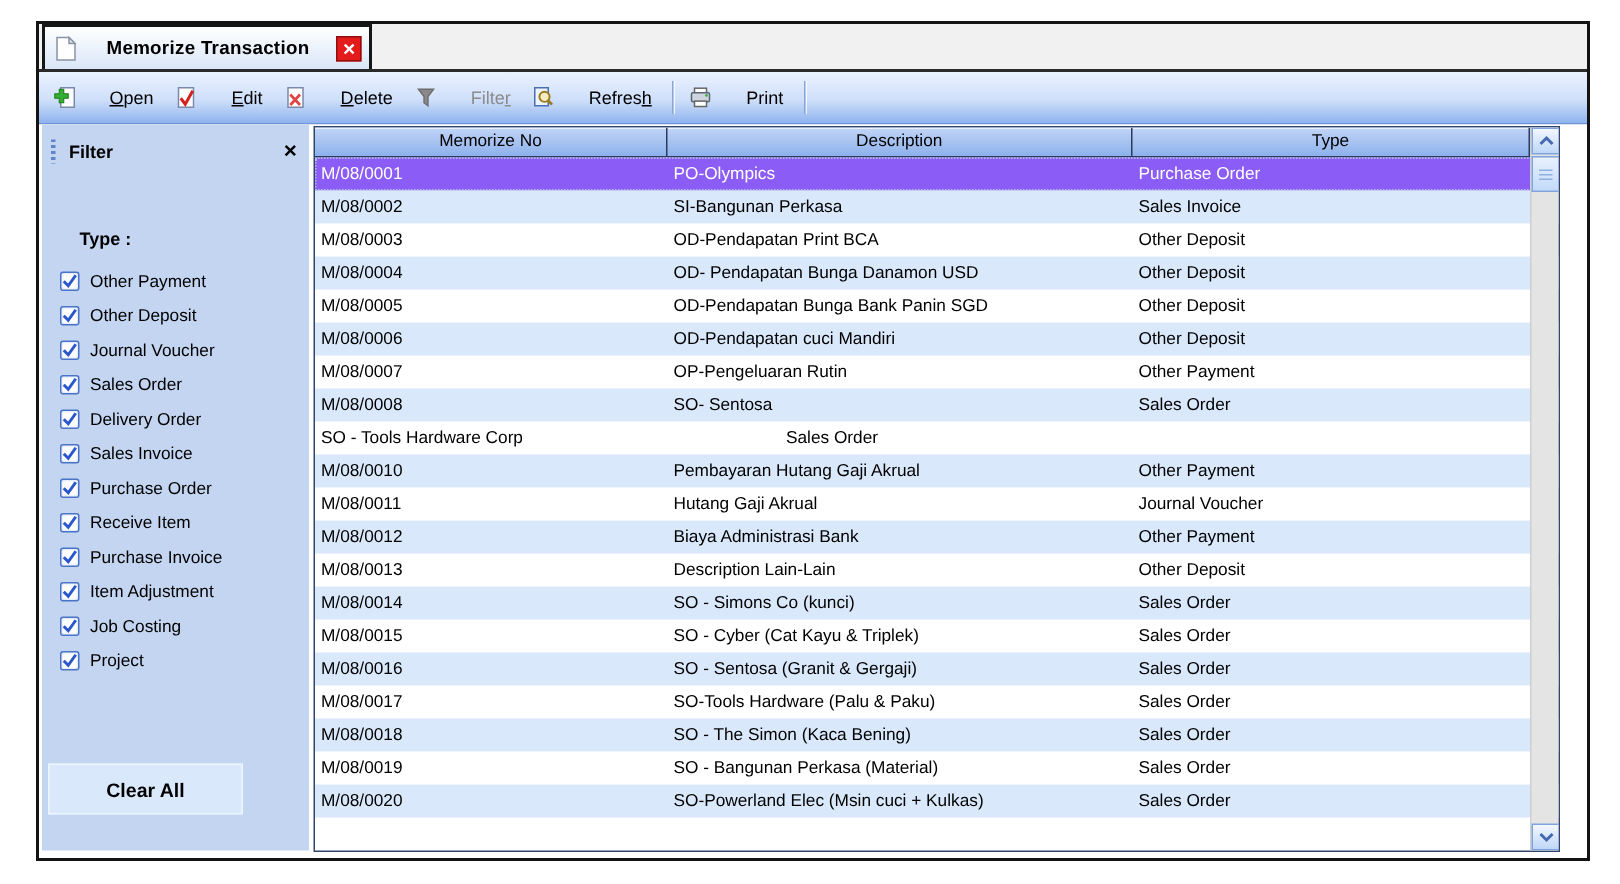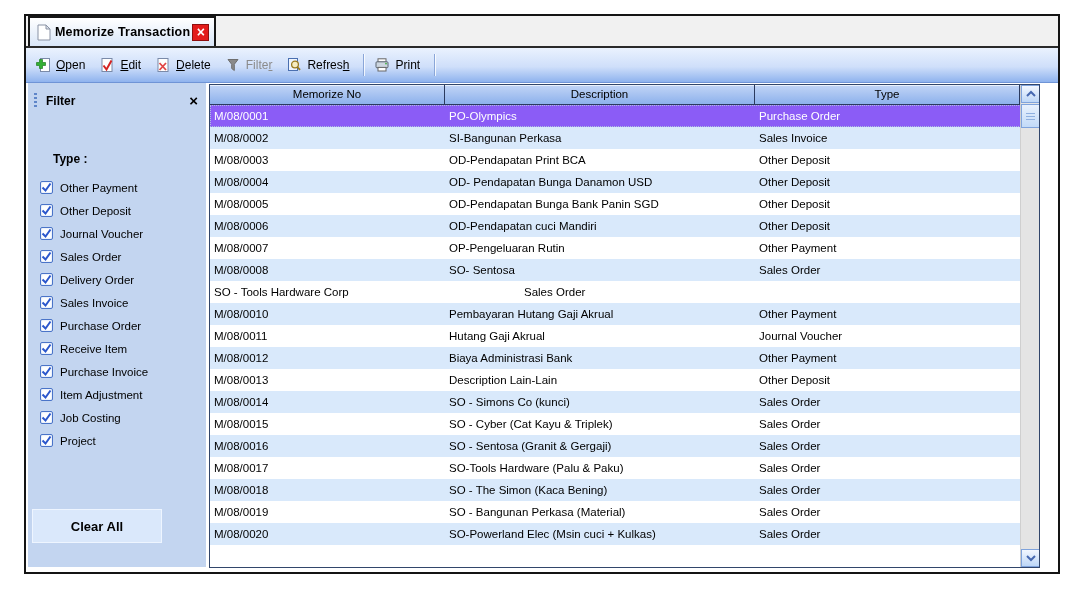--- a/index.html
+++ b/index.html
@@ -5,33 +5,33 @@
   * { box-sizing: border-box; margin: 0; padding: 0; }
   html,body { width:1080px; height:589px; background:#ffffff; overflow:hidden;
               font-family:"Liberation Sans", sans-serif; color:#000; }
 
   .window { position:absolute; left:24px; top:14px; width:1036px; height:560px;
             border:2px solid #141414; background:#fff; }
 
   
   .tabstrip { height:32px; background:#f1f1f1; border-bottom:2px solid #2a2a2a;
               display:flex; align-items:stretch; }
-  .tab { margin-left:2px; display:flex; align-items:center; gap:2px;
+  .tab { margin-left:2px; display:flex; align-items:center; gap:18px;
          padding:0 5px 0 7px; border:2px solid #161616; border-bottom:none;
          background:linear-gradient(#ffffff,#d9e6f8); }
   .tab-title { font-weight:bold; font-size:12.5px; letter-spacing:.2px; }
   .tab-close { width:17px; height:17px; background:#e31b1b; border:1px solid #8f0f0f;
                color:#fff; font-weight:bold; font-size:14px; line-height:14px;
                display:flex; align-items:center; justify-content:center; cursor:default; }
 
   
   .toolbar { height:35px; border-bottom:1px solid #6f94d6; padding-left:4px;
              background:linear-gradient(#eaf2fe 0%, #cfdffa 55%, #8fb3ee 100%);
              display:flex; align-items:center; }
-  .tbtn { display:flex; align-items:center; gap:5px; padding:3px 9px 3px 5px;
+  .tbtn { display:flex; align-items:center; gap:22px; padding:3px 9px 3px 5px;
           font-size:12px; white-space:nowrap; }
   .tbtn.disabled { color:#8b8b8b; }
   .ticon { width:16px; height:16px; display:inline-flex; }
   .tsep { width:1px; height:22px; background:#8aa6d8; box-shadow:1px 0 0 rgba(255,255,255,.8);
           margin:0 5px; }
 
   
   .main { position:relative; height:489px; background:#fff; }
 
   

